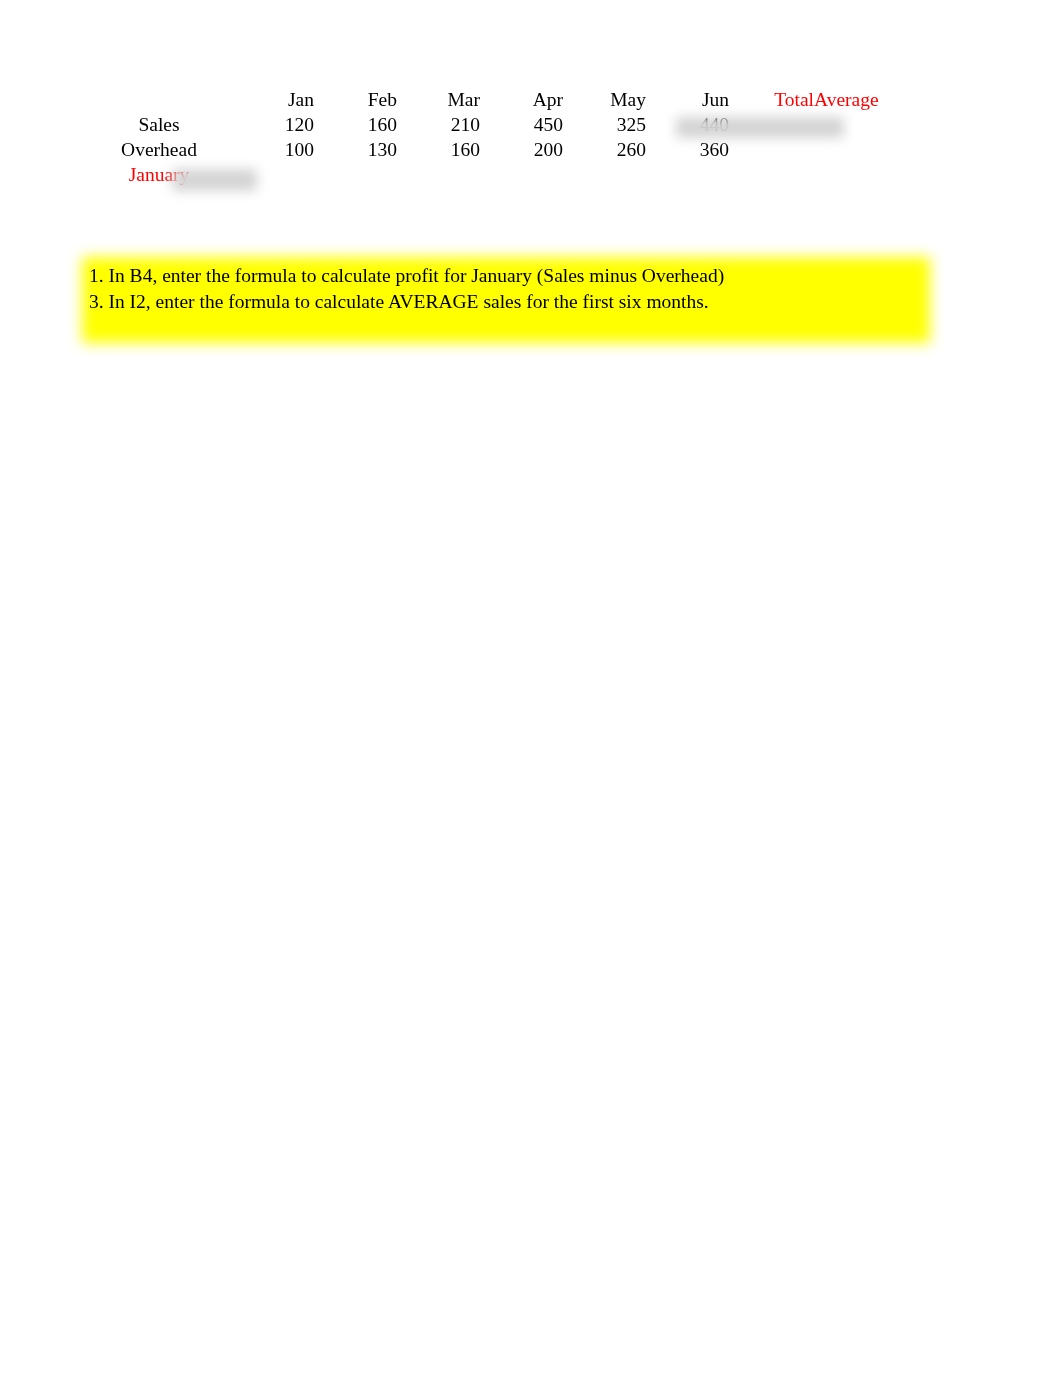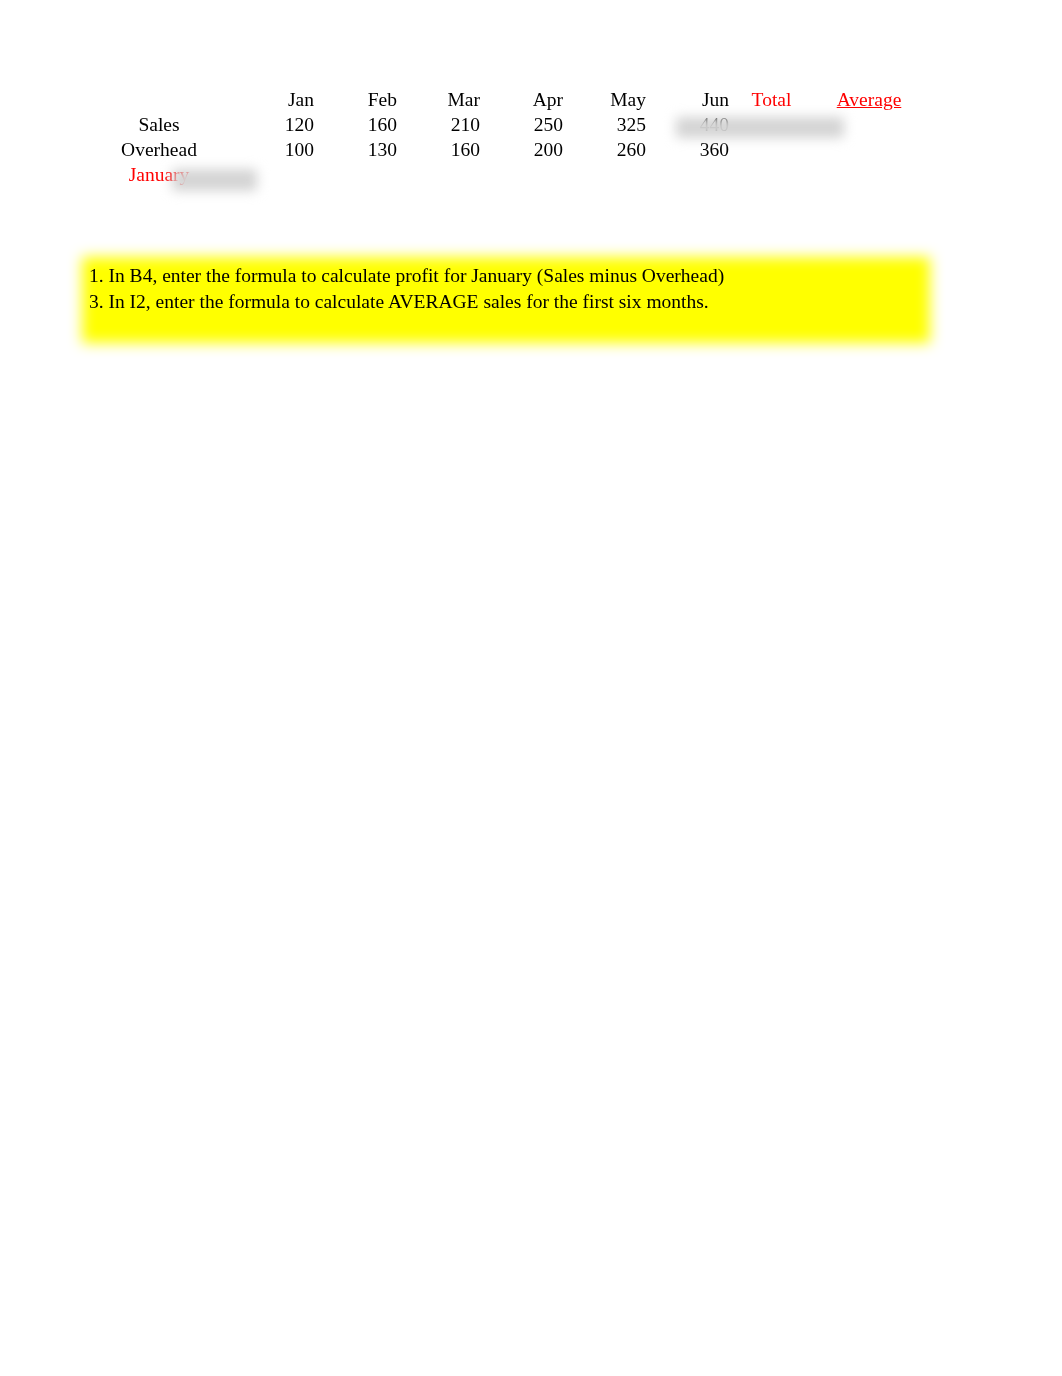--- a/index.html
+++ b/index.html
@@ -48,29 +48,28 @@
     padding-right: 4px;
   }
   .num-cell {
     text-align: right;
     width: 83px;
     padding-right: 0px;
   }
   .num-cell.first { width: 84px; }
 
   .tot-cell {
-    text-align: center;
+    text-align: right;
     width: 85px;
     padding-left: 26px;
   }
   .avg-cell {
-    text-align: center;
+    text-align: left;
     width: 110px;
     padding-left: 34px;
-    text-decoration: underline;
   }
 
   .red { color: #ff0000; }
 
   
   .redaction {
     position: absolute;
     background: #d4d4d4;
     filter: blur(6px);
     border-radius: 3px;
@@ -140,21 +139,21 @@
         <td class="num-cell">Jun</td>
         <td class="tot-cell red">Total</td>
         <td class="avg-cell red">Average</td>
       </tr>
 
       <tr class="row-h">
         <td class="lbl-cell">Sales</td>
         <td class="num-cell first">120</td>
         <td class="num-cell">160</td>
         <td class="num-cell">210</td>
-        <td class="num-cell">250</td>
+        <td class="num-cell">450</td>
         <td class="num-cell">325</td>
         <td class="num-cell">440</td>
         <td class="tot-cell"></td>
         <td class="avg-cell"></td>
       </tr>
 
       <tr class="row-h">
         <td class="lbl-cell">Overhead</td>
         <td class="num-cell first">100</td>
         <td class="num-cell">130</td>

